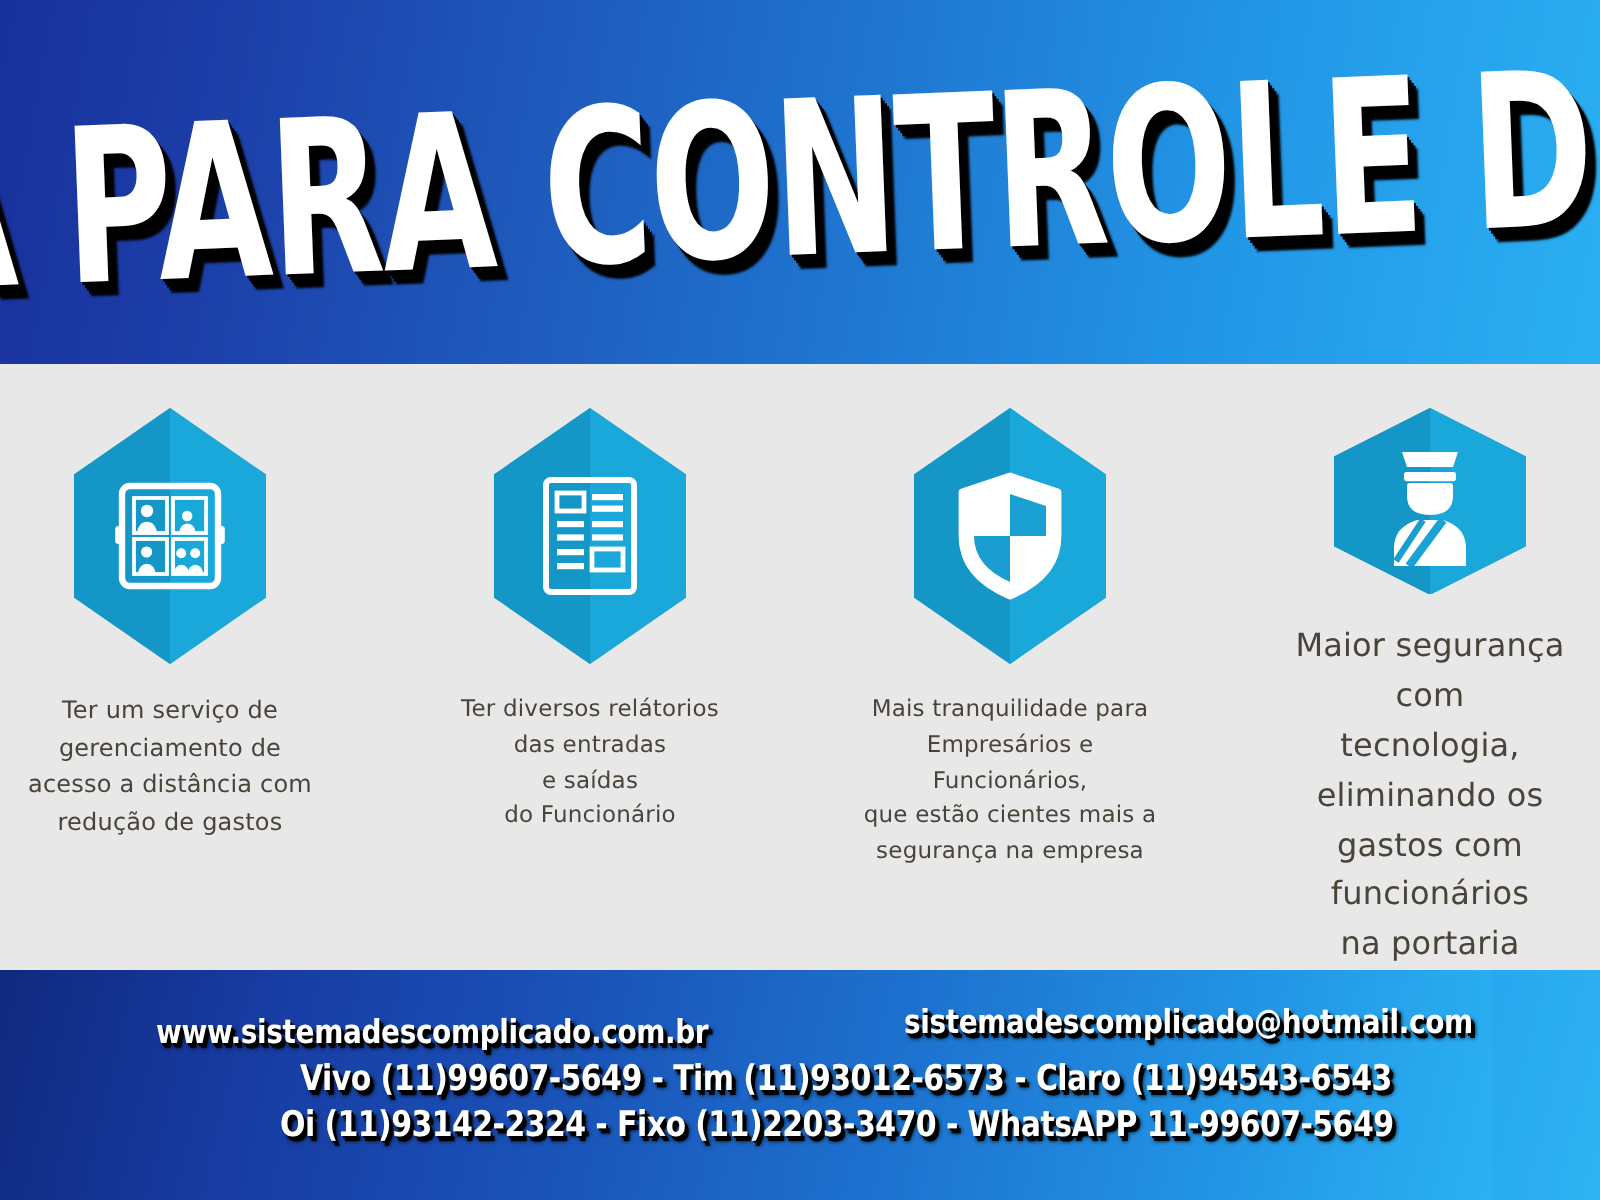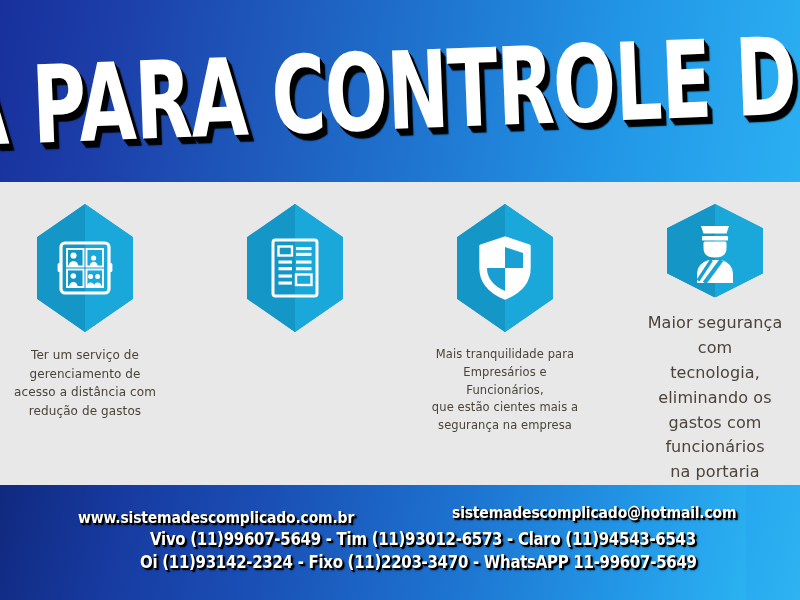--- a/index.html
+++ b/index.html
@@ -257,20 +257,24 @@
             <rect x="26" y="14.8" width="15.5" height="3.1" fill="#ffffff"></rect>
             <rect x="8.5" y="22.5" width="13.5" height="3.1" fill="#ffffff"></rect>
             <rect x="26" y="22.5" width="15.5" height="3.1" fill="#ffffff"></rect>
             <rect x="8.5" y="29.2" width="13.5" height="3.1" fill="#ffffff"></rect>
             <rect x="26" y="29.2" width="15.5" height="3.1" fill="#ffffff"></rect>
             <rect x="8.5" y="36.5" width="13.5" height="3.1" fill="#ffffff"></rect>
             <rect x="8.5" y="43.5" width="13.5" height="3.1" fill="#ffffff"></rect>
             <rect x="26" y="36.5" width="15.5" height="10.5" fill="none" stroke="#ffffff" stroke-width="2.4"></rect>
           </svg>
         </div>
+        <div class="caption">Ter diversos relátorios
+das entradas
+e saídas
+do Funcionário</div>
       </div>
 
       <div class="feature feature-4">
         <div class="hex">
           <div class="hex-left"></div>
           <div class="hex-right"></div>
           <svg width="54" height="64" viewBox="0 0 54 64">
             <path d="M27 2 L51 10 V32 Q51 52 27 62 Q3 52 3 32 V10 Z" fill="#ffffff"></path>
             <path d="M27 11 L45 17 V32 H27 Z" fill="#1aa0d2"></path>
             <path d="M27 32 H45 Q45 47 27 55 Z" fill="#ffffff"></path>

